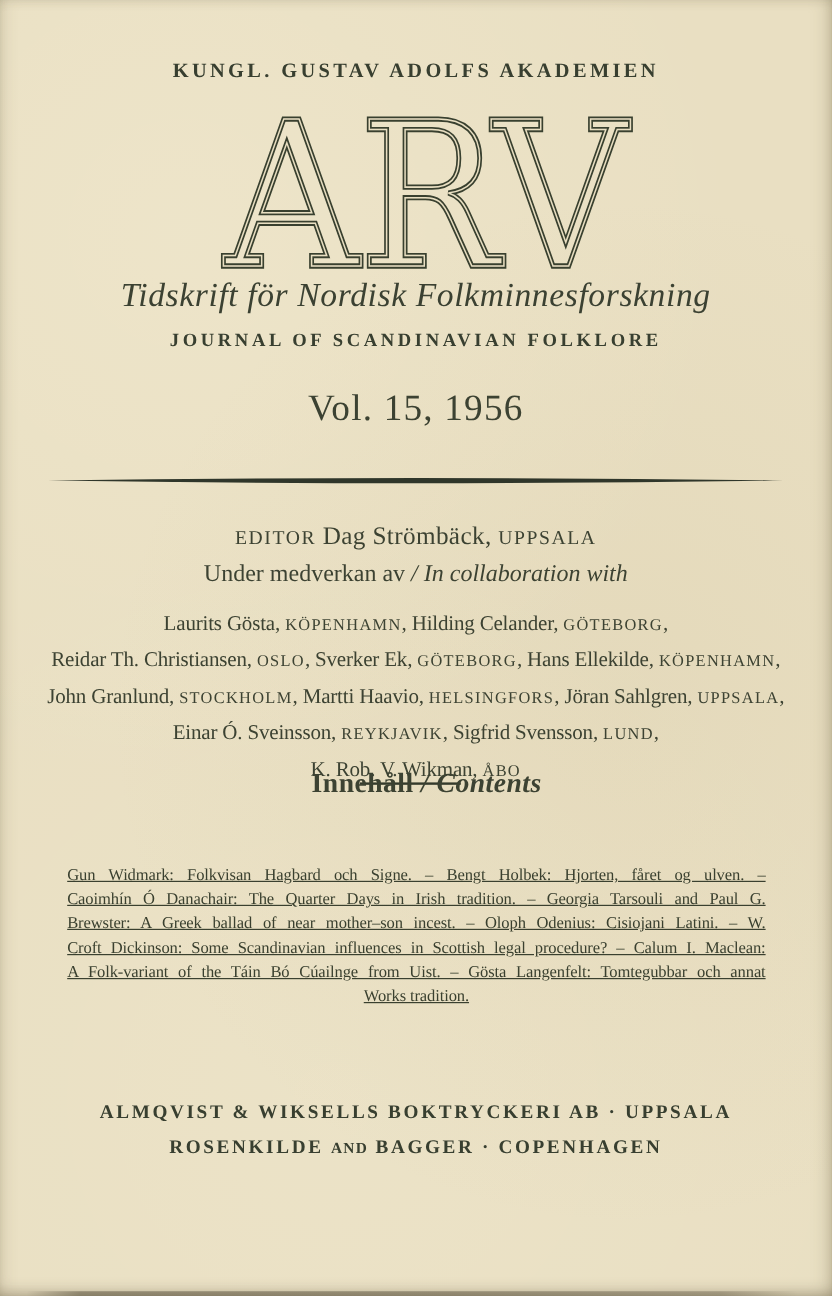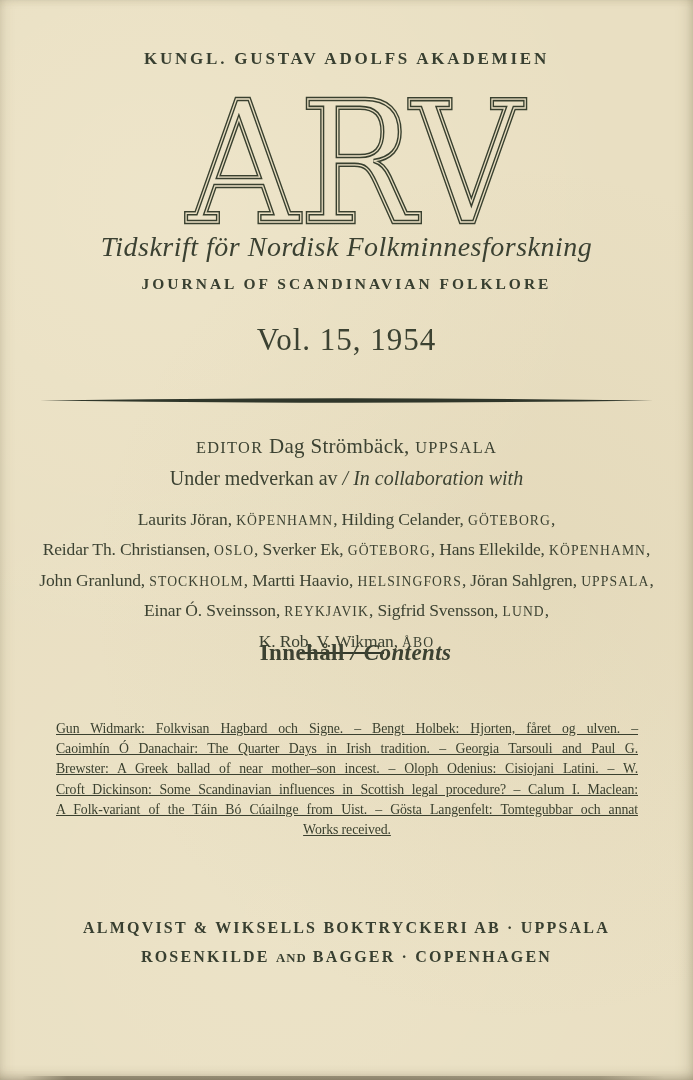--- a/index.html
+++ b/index.html
@@ -131,51 +131,51 @@
     <svg width="420" height="162" viewBox="0 0 420 162">
       <text x="210" y="146" text-anchor="middle" textLength="336" lengthAdjust="spacingAndGlyphs" font-family="DejaVu Serif, serif" font-size="168" fill="none" stroke="#39402f" stroke-width="4.4">ARV</text>
       <text x="210" y="146" text-anchor="middle" textLength="336" lengthAdjust="spacingAndGlyphs" font-family="DejaVu Serif, serif" font-size="168" fill="none" stroke="#e9dfc2" stroke-width="1.3">ARV</text>
     </svg>
   </div>
 
   <div class="abs centered subtitle-sv">Tidskrift för Nordisk Folkminnesforskning</div>
 
   <div class="abs centered subtitle-en">JOURNAL OF SCANDINAVIAN FOLKLORE</div>
 
-  <div class="abs centered volume">Vol. 15, 1954</div>
+  <div class="abs centered volume">Vol. 15, 1956</div>
 
   <div class="abs rule-swell">
     <svg width="615" height="9" viewBox="0 0 615 9">
       <path d="M1,4.5 Q307,0.2 614,4.5 Q307,8.8 1,4.5 Z" fill="#2f362a"></path>
     </svg>
   </div>
 
   <div class="abs centered editor-line"><span class="sc">EDITOR</span><span> Dag Strömbäck, </span><span class="sc">UPPSALA</span></div>
 
   <div class="abs centered collab-note"><span>Under medverkan av </span><span class="it">/ In collaboration with</span></div>
 
   <div class="abs centered collaborators">
-    <div><span>Laurits Jöran, </span><span class="sc">KÖPENHAMN</span><span>, Hilding Celander, </span><span class="sc">GÖTEBORG</span><span>,</span></div>
+    <div><span>Laurits Gösta, </span><span class="sc">KÖPENHAMN</span><span>, Hilding Celander, </span><span class="sc">GÖTEBORG</span><span>,</span></div>
     <div><span>Reidar Th. Christiansen, </span><span class="sc">OSLO</span><span>, Sverker Ek, </span><span class="sc">GÖTEBORG</span><span>, Hans Ellekilde, </span><span class="sc">KÖPENHAMN</span><span>,</span></div>
     <div><span>John Granlund, </span><span class="sc">STOCKHOLM</span><span>, Martti Haavio, </span><span class="sc">HELSINGFORS</span><span>, Jöran Sahlgren, </span><span class="sc">UPPSALA</span><span>,</span></div>
     <div><span>Einar Ó. Sveinsson, </span><span class="sc">REYKJAVIK</span><span>, Sigfrid Svensson, </span><span class="sc">LUND</span><span>,</span></div>
     <div><span>K. Rob. V. Wikman, </span><span class="sc">ÅBO</span></div>
   </div>
 
   <div class="abs short-rule"></div>
 
   <div class="abs centered contents-heading"><span>Innehåll </span><span class="it">/ Contents</span></div>
 
   <div class="abs contents-block">
     <div class="contents-line">Gun Widmark: Folkvisan Hagbard och Signe. – Bengt Holbek: Hjorten, fåret og ulven. –</div>
     <div class="contents-line">Caoimhín Ó Danachair: The Quarter Days in Irish tradition. – Georgia Tarsouli and Paul G.</div>
     <div class="contents-line">Brewster: A Greek ballad of near mother–son incest. – Oloph Odenius: Cisiojani Latini. – W.</div>
     <div class="contents-line">Croft Dickinson: Some Scandinavian influences in Scottish legal procedure? – Calum I. Maclean:</div>
     <div class="contents-line">A Folk-variant of the Táin Bó Cúailnge from Uist. – Gösta Langenfelt: Tomtegubbar och annat</div>
-    <div class="contents-line last">Works received.</div>
+    <div class="contents-line last">Works tradition.</div>
   </div>
 
   <div class="abs centered imprint">
     <div>ALMQVIST &amp; WIKSELLS BOKTRYCKERI AB · UPPSALA</div>
     <div><span>ROSENKILDE </span><span class="sc">AND</span><span> BAGGER · COPENHAGEN</span></div>
   </div>
 
   <div class="bottom-shadow"></div>
 
 </div>

